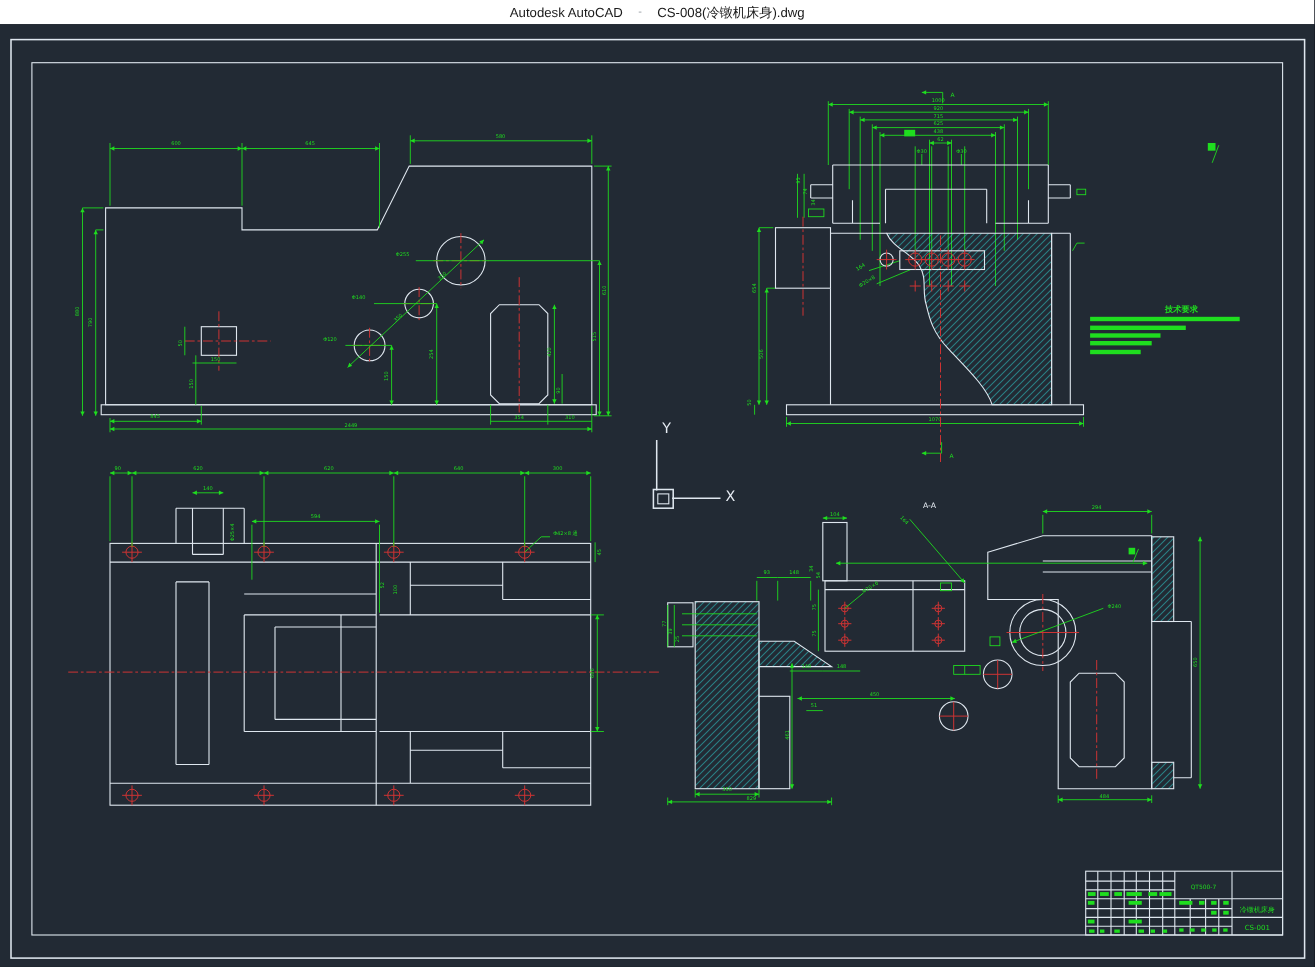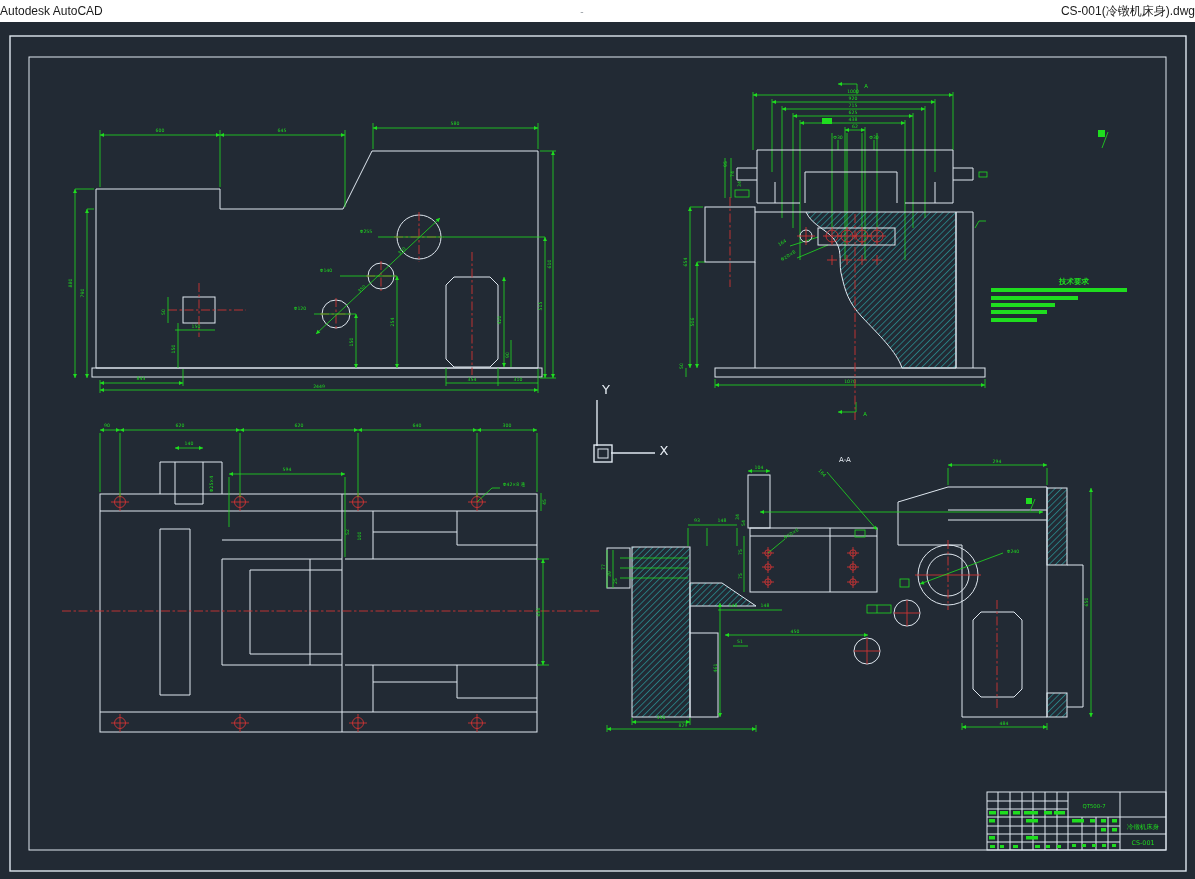--- a/index.html
+++ b/index.html
@@ -1,17 +1,17 @@
 <!DOCTYPE html>
 <html><head>
 <meta charset="utf-8">
 <style>
   html,body{margin:0;padding:0;background:#10151c;}
   body{width:1195px;height:879px;font-family:"Liberation Sans",sans-serif;}
-  .titlebar{height:22px;background:#ffffff;display:flex;align-items:center;justify-content:space-between;
+  .titlebar{height:22px;background:#ffffff;display:flex;align-items:center;justify-content:center;
     font-size:12px;color:#1a1a1a;gap:14px;}
   .titlebar .sep{color:#9aa0a6;font-size:10px;}
   .canvas{position:relative;width:1195px;height:857px;background:#222a34;overflow:hidden;}
   svg text{font-family:"DejaVu Sans",sans-serif;}
   .w{stroke:#dfe7ef;stroke-width:1;fill:none;}
   .w2{stroke:#dfe7ef;stroke-width:1.4;fill:none;}
   .g{stroke:#1fdd1f;stroke-width:0.8;fill:none;}
   .gf{fill:#1fdd1f;stroke:none;}
   .r{stroke:#cf3434;stroke-width:0.9;fill:none;}
   .rdd{stroke:#cf3434;stroke-width:0.9;fill:none;stroke-dasharray:9 2.5 2.5 2.5;}
@@ -22,21 +22,21 @@
   .gt6{fill:#1fdd1f;font-size:6.4px;text-anchor:middle;}
   .wt{fill:#e8eef5;font-size:13px;text-anchor:middle;}
   .wt7{fill:#e8eef5;font-size:7px;text-anchor:middle;}
 </style>
 </head>
 <body>
 
 <div class="titlebar">
   <span>Autodesk AutoCAD</span>
   <span class="sep">-</span>
-  <span>CS-001(冷镦机床身).dwg</span>
+  <span>CS-008(冷镦机床身).dwg</span>
 </div>
 
 <div class="canvas">
 <svg width="1195" height="857" viewBox="0 0 1195 857">
   <defs>
     <pattern id="hx" width="4.5" height="4.5" patternUnits="userSpaceOnUse" patternTransform="rotate(45)">
       <line x1="0" y1="0" x2="0" y2="4.5" stroke="#2fbfbf" stroke-width="1"></line>
     </pattern>
     <marker id="ga" viewBox="0 0 6 6" markerWidth="6" markerHeight="6" refX="5.5" refY="3" orient="auto-start-reverse">
       <path d="M0.5,0.5 L5.5,3 L0.5,5.5 Z" fill="#1fdd1f"></path>

